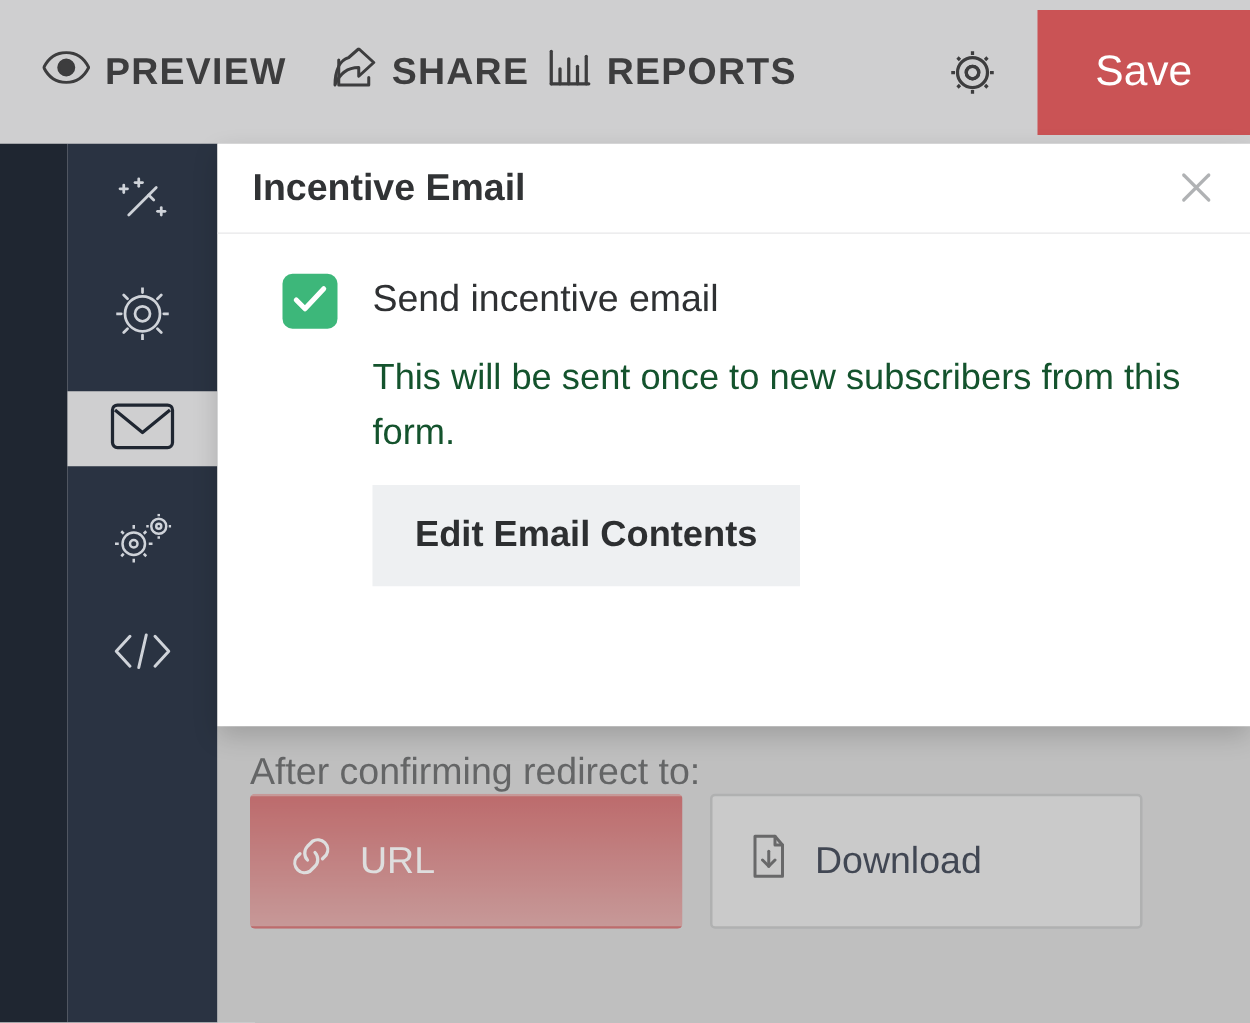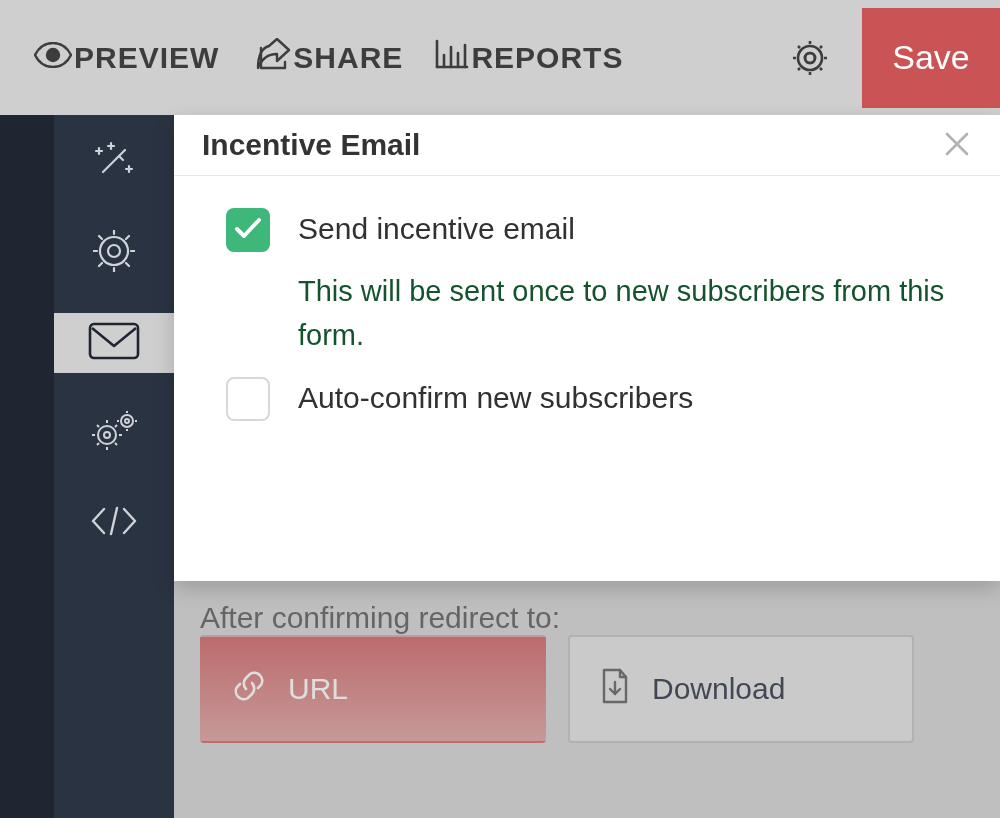--- a/index.html
+++ b/index.html
@@ -6,31 +6,31 @@
   html, body { width: 1000px; height: 818px; overflow: hidden; font-family: -apple-system, "Segoe UI", "Helvetica Neue", Arial, sans-serif; }
   body { background: #cfcfd0; position: relative; }
 
   
   .topbar {
     position: absolute; left: 0; top: 0; width: 1000px; height: 115px;
     background: #cfcfd0; display: flex; align-items: center;
     padding-left: 34px; padding-right: 0;
   }
   .topbar .tb-item {
-    display: flex; align-items: center; gap: 2px;
+    display: flex; align-items: center; gap: 12px;
     font-size: 30px; font-weight: 600; color: #3d3d3e; letter-spacing: 1px;
     cursor: pointer; user-select: none;
   }
   .tb-preview { margin-right: 36px; }
-  .tb-share   { margin-right: 32px; }
+  .tb-share   { margin-right: 16px; }
   .tb-reports { margin-right: 0; }
   .topbar .spacer { flex: 1; }
   .gear-btn { width: 36px; height: 36px; margin-right: 34px; cursor: pointer; }
   .save-btn {
-    width: 138px; height: 100px; margin-top: 0; margin-right: 0;
+    width: 170px; height: 100px; margin-top: 0; margin-right: 0;
     margin-left: 0;
     background: #ca5355; color: #fff; font-size: 34px; font-weight: 400;
     display: flex; align-items: center; justify-content: center;
     cursor: pointer; user-select: none;
   }
 
   
   .stage {
     position: absolute; left: 0; top: 115px; width: 1000px; height: 703px;
   }
@@ -92,21 +92,21 @@
     pointer-events: none;
   }
 
   
   .panel {
     position: absolute; left: 174px; top: 0; width: 826px; height: 466px;
     background: #ffffff;
     box-shadow: 0 8px 20px rgba(0,0,0,0.18);
   }
   .panel-header {
-    height: 61px; display: flex; align-items: center; justify-content: space-between;
+    height: 72px; display: flex; align-items: center; justify-content: space-between;
     padding: 0 28px; border-bottom: 1px solid #e7e8e9;
   }
   .panel-title {
     font-size: 30px; font-weight: 700; color: #313335;
   }
   .close-x {
     width: 28px; height: 28px; cursor: pointer; color: #b0b2b4;
   }
   .panel-body {
     padding: 32px 40px 10px 52px; color: #3a3c3e;
@@ -304,22 +304,21 @@
             <svg width="28" height="24" viewBox="0 0 28 24" fill="none" stroke="#fff" stroke-width="4" stroke-linecap="round" stroke-linejoin="round">
               <polyline points="3,13 10,20 25,4"></polyline>
             </svg>
           </span>
         </div>
         <div class="opt-label">Send incentive email</div>
       </div>
 
       <div class="opt-desc">This will be sent once to new subscribers from this form.</div>
 
-
-      <div class="opt-row">
-        <div class="opt-check off"></div>
-        <div class="opt-label">Auto-confirm new subscribers</div>
-      </div>
+      <div class="edit-btn">
+        <span>Edit Email Contents</span>
+      </div>
+
 
     </div>
   </div>
 
 </div>
 
 </body></html>

